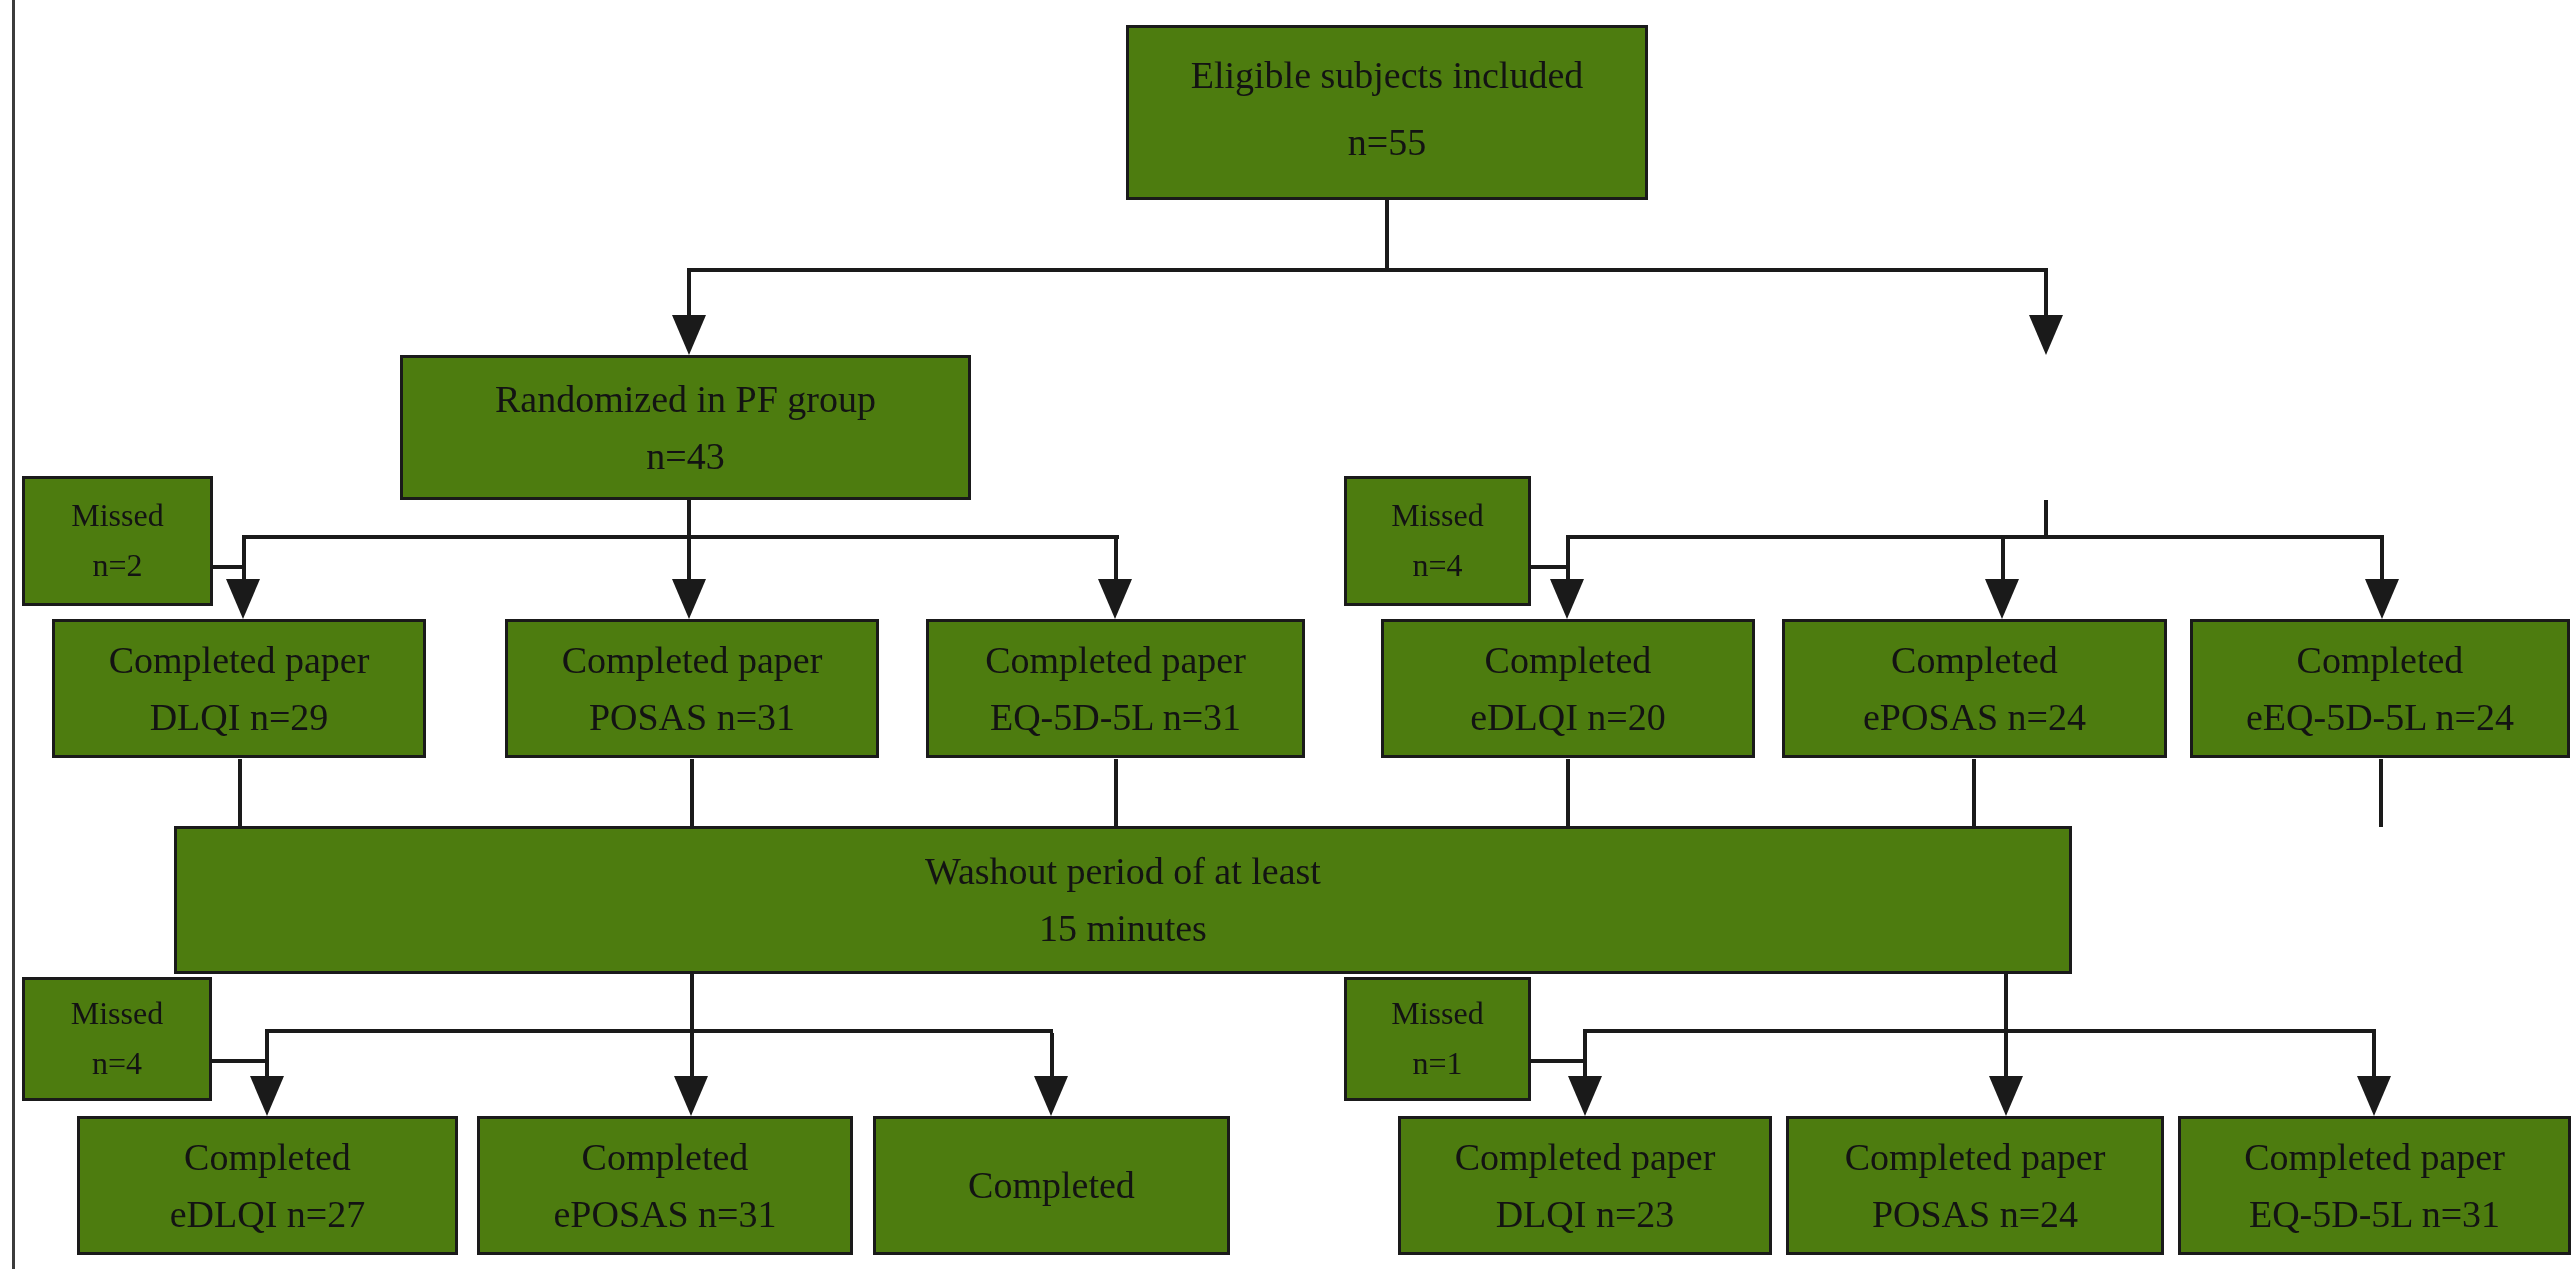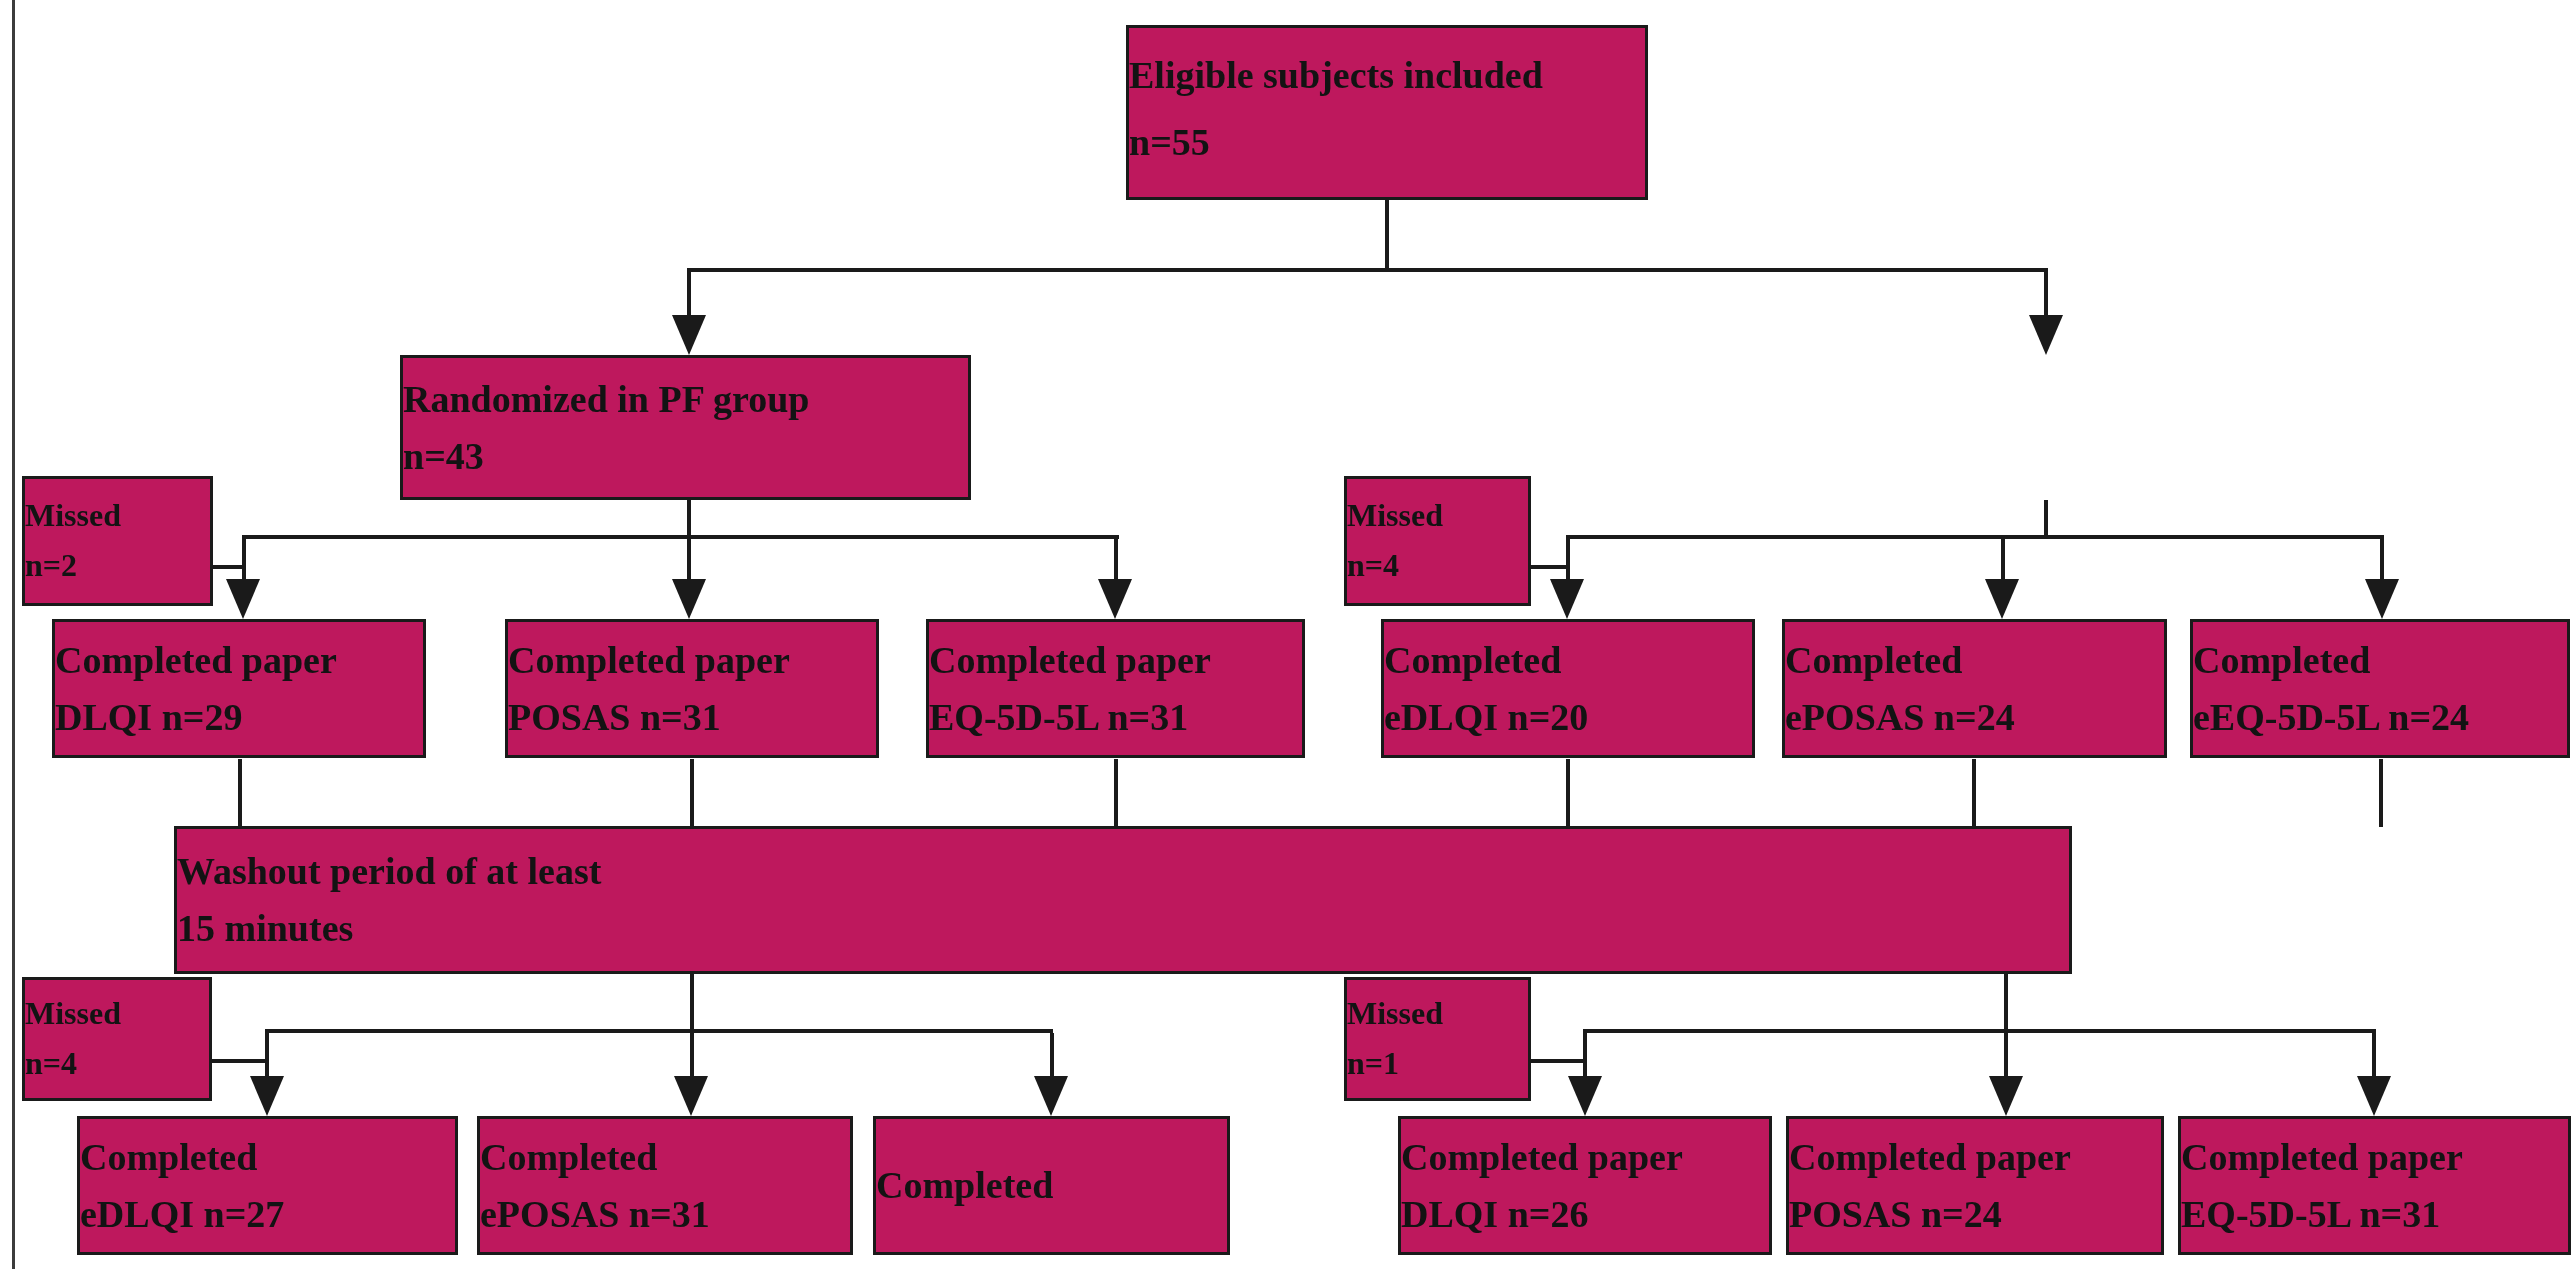--- a/index.html
+++ b/index.html
@@ -12,30 +12,29 @@
   #canvas {
     position: relative;
     width: 2576px; height: 1269px;
     background: #ffffff;
     color: #111111;
   }
   .box {
     position: absolute;
     box-sizing: border-box;
     border: 3.5px solid #1a1a1a;
-    background: #be185d;
+    background: #4d7c0f;
     display: flex;
     flex-direction: column;
-    align-items: flex-start;
+    align-items: center;
     justify-content: center;
     text-align: center;
     font-size: 38px;
     line-height: 1.5;
     color: #131313;
-    font-weight: bold;
   }
   .box.top-gap {            
     justify-content: space-between;
     padding: 19px 0 26px 0;
   }
   .box.small {
     font-size: 32px;
     line-height: 1.55;
   }
   .ln {                     
@@ -136,21 +135,21 @@
     <span>Completed</span>
   </div>
 
   <div class="box small" style="left:1344px; top:977px; width:187px; height:124px;">
     <span>Missed</span>
     <span>n=1</span>
   </div>
 
   <div class="box" style="left:1398px; top:1116px; width:374px; height:139px;">
     <span>Completed paper</span>
-    <span>DLQI n=26</span>
+    <span>DLQI n=23</span>
   </div>
 
   <div class="box" style="left:1786px; top:1116px; width:378px; height:139px;">
     <span>Completed paper</span>
     <span>POSAS n=24</span>
   </div>
 
   <div class="box" style="left:2178px; top:1116px; width:393px; height:139px;">
     <span>Completed paper</span>
     <span>EQ-5D-5L n=31</span>

